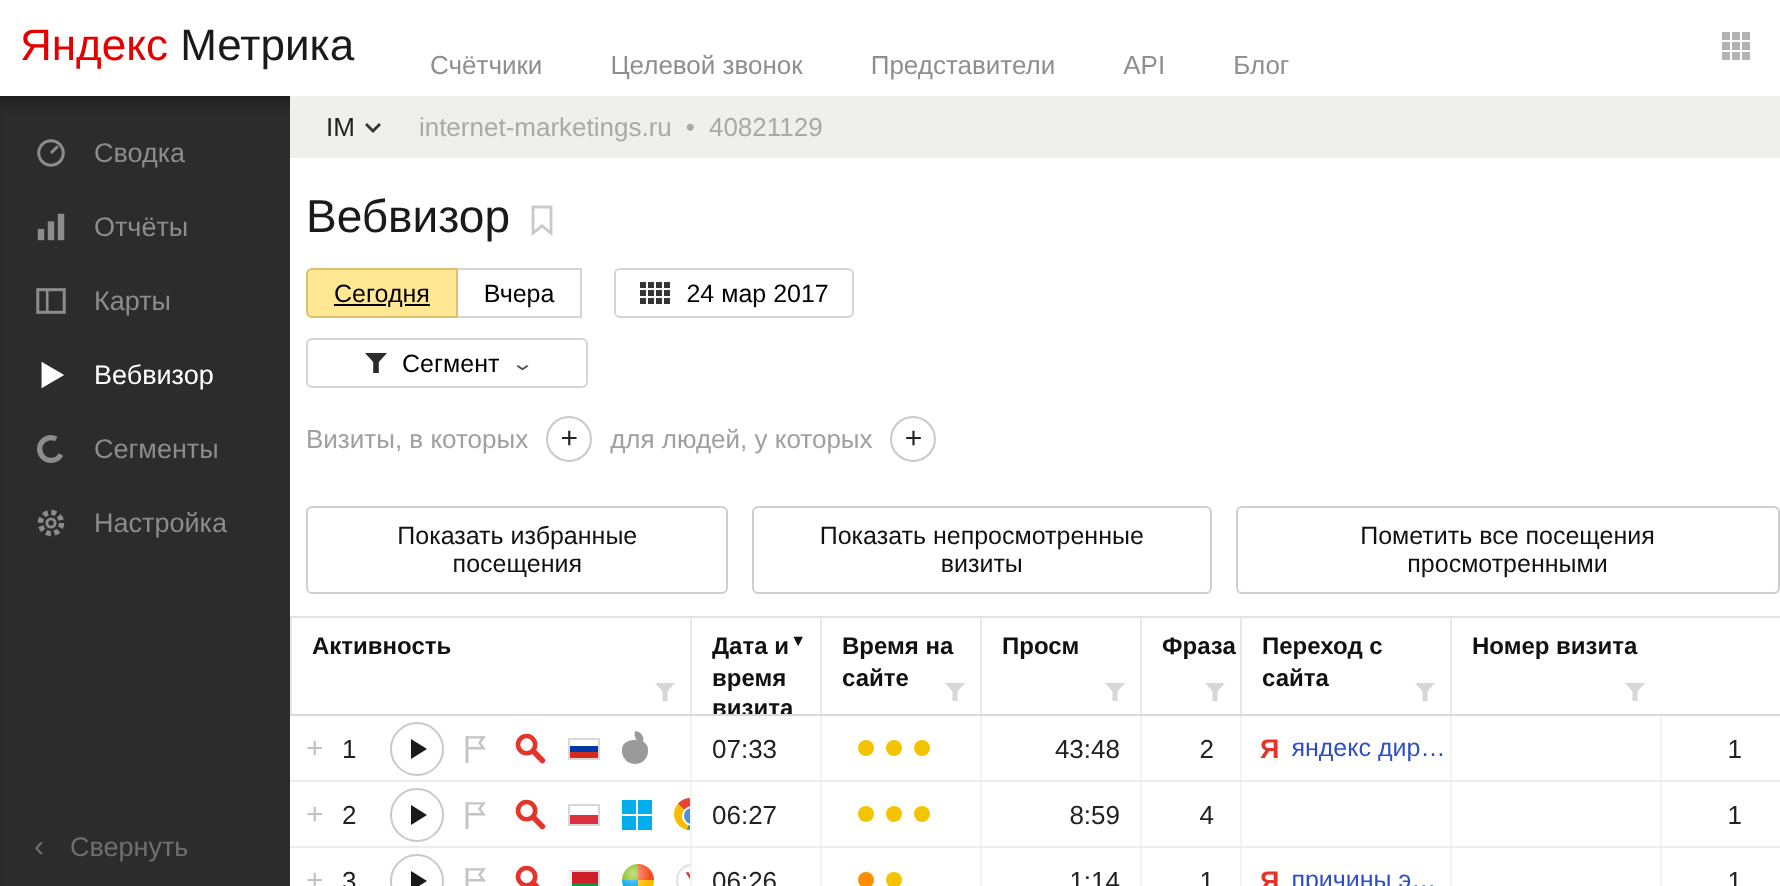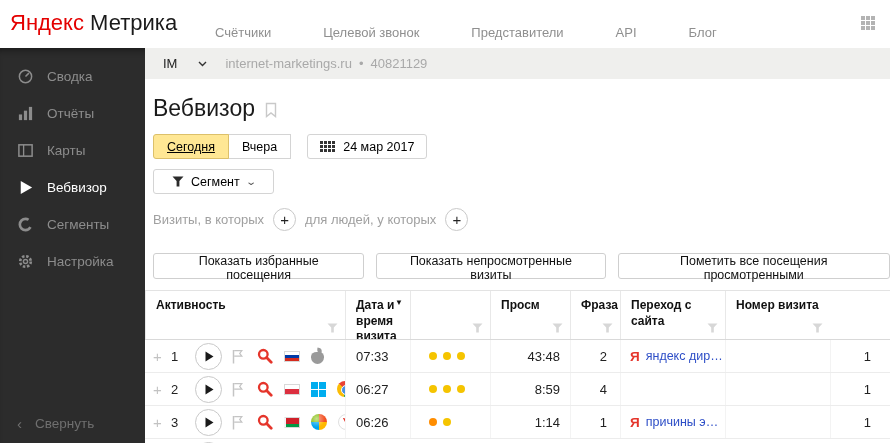--- a/index.html
+++ b/index.html
@@ -6,71 +6,71 @@
   html,body{width:890px;height:443px;overflow:hidden;background:#fff;
     font-family:"Liberation Sans",sans-serif;color:#1a1a1a;}
   i{font-style:normal;}
   button{font-family:"Liberation Sans",sans-serif;cursor:pointer;}
 
   
   .topnav{position:absolute;left:0;top:0;width:890px;height:48px;background:#fff;z-index:6;}
   .logo{position:absolute;left:10px;top:9px;font-size:22px;line-height:28px;cursor:pointer;white-space:nowrap;}
   .logo-red{color:var(--brand_red,#e40000);}
   .logo-black{color:#1a1a1a;}
-  .nav{position:absolute;left:215px;top:0;height:64px;display:flex;align-items:center;gap:52px;}
+  .nav{position:absolute;left:215px;top:0;height:64px;display:flex;align-items:center;gap:34px;}
   .nav a{font-size:13px;color:#8f8f8f;text-decoration:none;cursor:pointer;white-space:nowrap;}
   .apps-grid{position:absolute;right:13px;top:16px;width:16px;height:16px;display:grid;
     grid-template-columns:repeat(3,4px);grid-auto-rows:4px;gap:1px;cursor:pointer;}
   .apps-grid i{background:#b3b3b3;}
 
   
   .sidebar{position:absolute;left:0;top:48px;bottom:0;width:170px;background:var(--sidebar_bg,#2c2c2c);
     box-shadow:inset 0 7px 7px -5px rgba(0,0,0,.45);}
   .side-item{display:flex;align-items:center;gap:13px;height:37px;padding-left:17px;
     color:#8c8c8c;font-size:13.5px;cursor:pointer;}
   .side-item:first-child{margin-top:10px;}
   .side-item.active{color:#fff;}
   .side-item svg{flex:0 0 auto;}
   .collapse{position:absolute;left:17px;bottom:12px;display:flex;align-items:center;gap:13px;
     color:#6f6f6f;font-size:13.5px;cursor:pointer;}
   .collapse .chev{font-size:15px;line-height:13px;}
 
   
   .crumbbar{position:absolute;left:145px;right:0;top:48px;height:31px;background:var(--crumb_bg,#efefed);
     display:flex;align-items:center;padding-left:18px;font-size:13px;}
-  .crumb-counter{display:flex;align-items:center;gap:21px;color:#222;cursor:pointer;}
+  .crumb-counter{display:flex;align-items:center;gap:5px;color:#222;cursor:pointer;}
   .crumb-site{margin-left:18px;color:#a9a9a9;cursor:pointer;}
   .crumb-sep{margin:0 7px;color:#a9a9a9;}
   .crumb-id{color:#a9a9a9;}
 
   
   .content{position:absolute;left:145px;right:0;top:79px;bottom:0;background:#fff;overflow:hidden;}
   h1.page-title{margin:16px 0 0 8px;font-size:23px;font-weight:400;display:flex;align-items:center;gap:10px;}
   .bookmark{margin-top:2px;cursor:pointer;}
 
   .tabs-row{margin:12px 0 0 8px;display:flex;align-items:center;}
   .tab{height:25px;padding:0 13px;background:#fff;border:1px solid #d4d4d4;font-size:12.5px;margin-left:-1px;position:relative;}
   .tab:first-child{border-radius:3px 0 0 3px;margin-left:0;text-decoration:underline;}
   .tab:last-child{border-radius:0 3px 3px 0;}
   .tab.active{background:var(--tab_active_bg,#ffe794);border-color:var(--tab_active_border,#dcc06a);z-index:1;}
   .date-btn{margin-left:16px;height:25px;border:1px solid #d4d4d4;border-radius:3px;background:#fff;
     padding:0 12px;display:flex;align-items:center;gap:8px;font-size:12.5px;}
   .cal{display:grid;grid-template-columns:repeat(4,3px);grid-auto-rows:3px;gap:1px;}
   .cal i{background:#333;}
 
   .segment-btn{margin:10px 0 0 8px;height:25px;border:1px solid #d4d4d4;border-radius:3px;background:#fff;
-    padding:0 18px;display:flex;align-items:center;gap:7px;font-size:12.5px;}
+    padding:0 28px;display:flex;align-items:center;gap:7px;font-size:12.5px;}
   .chev-down{font-size:10px;color:#555;transform:scaleX(1.4);display:inline-block;}
 
   .hint-row{margin:14px 0 0 8px;display:flex;align-items:center;gap:9px;color:#a0a0a0;font-size:13px;}
   .plus-btn{width:23px;height:23px;border-radius:50%;border:1px solid #c9c9c9;background:#fff;
     font-size:15px;color:#222;line-height:1;display:flex;align-items:center;justify-content:center;padding:0;}
 
   .actions-row{margin:22px 0 0 8px;display:flex;gap:12px;}
-  .action-btn{height:26px;border:1px solid #cfcfcf;border-radius:3px;background:#fff;padding:0 13px;font-size:12.5px;color:#111;}
+  .action-btn{height:44px;border:1px solid #cfcfcf;border-radius:3px;background:#fff;padding:0 13px;font-size:12.5px;color:#111;}
 
   
   .vtable{margin-top:11px;border-top:1px solid #e3e3e3;}
   .thead,.trow{display:grid;grid-template-columns:200px 65px 80px 80px 50px 105px 105px 60px;}
   .thead{height:49px;border-bottom:1px solid #d9d9d9;}
   .th{position:relative;border-left:1px solid #e8e8e8;padding:7px 8px 0 10px;
     font-size:12px;font-weight:bold;line-height:1.3;color:#111;overflow:hidden;}
   .th.first{border-left:none;padding-top:5px;}
   .th.nowrap{white-space:nowrap;}
   .cols-btn{margin-left:8px;height:26px;border:1px solid #cfcfcf;border-radius:3px;background:#fff;padding:0 14px;font-size:12.5px;}
@@ -268,20 +268,21 @@
         <span>Активность</span>
         <svg class="funnel" width="11" height="10" viewBox="0 0 11 10">
             <path d="M0.5 0.5 h10 L6.8 4.6 V9.5 H4.2 V4.6 Z" fill="#d7d7d7"></path>
           </svg>
       </div>
       <div class="th">
         <span>Дата и время визита</span>
         <span class="sort">▼</span>
       </div>
       <div class="th">
+        <span>Время на сайте</span>
         <svg class="funnel" width="11" height="10" viewBox="0 0 11 10">
             <path d="M0.5 0.5 h10 L6.8 4.6 V9.5 H4.2 V4.6 Z" fill="#d7d7d7"></path>
           </svg>
       </div>
       <div class="th nowrap">
         <span>Просм</span>
         <svg class="funnel" width="11" height="10" viewBox="0 0 11 10">
             <path d="M0.5 0.5 h10 L6.8 4.6 V9.5 H4.2 V4.6 Z" fill="#d7d7d7"></path>
           </svg>
       </div>

